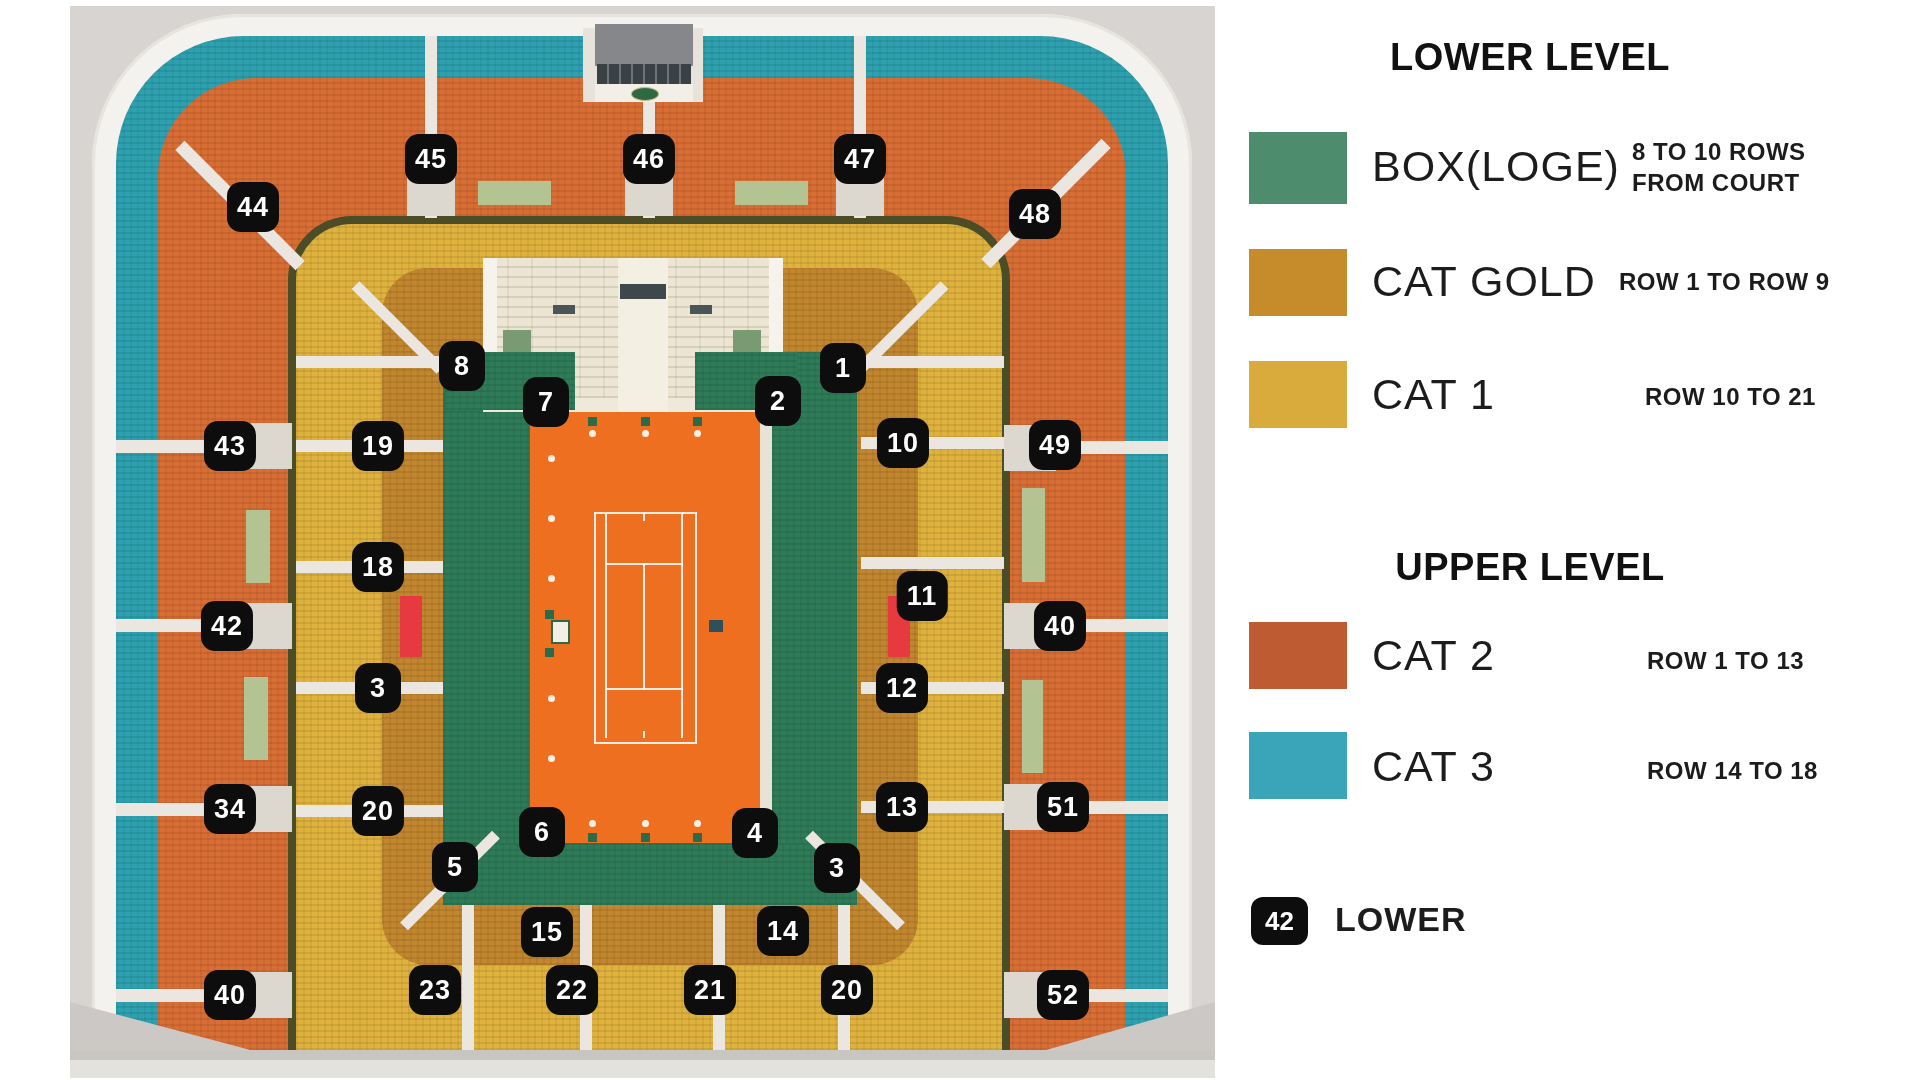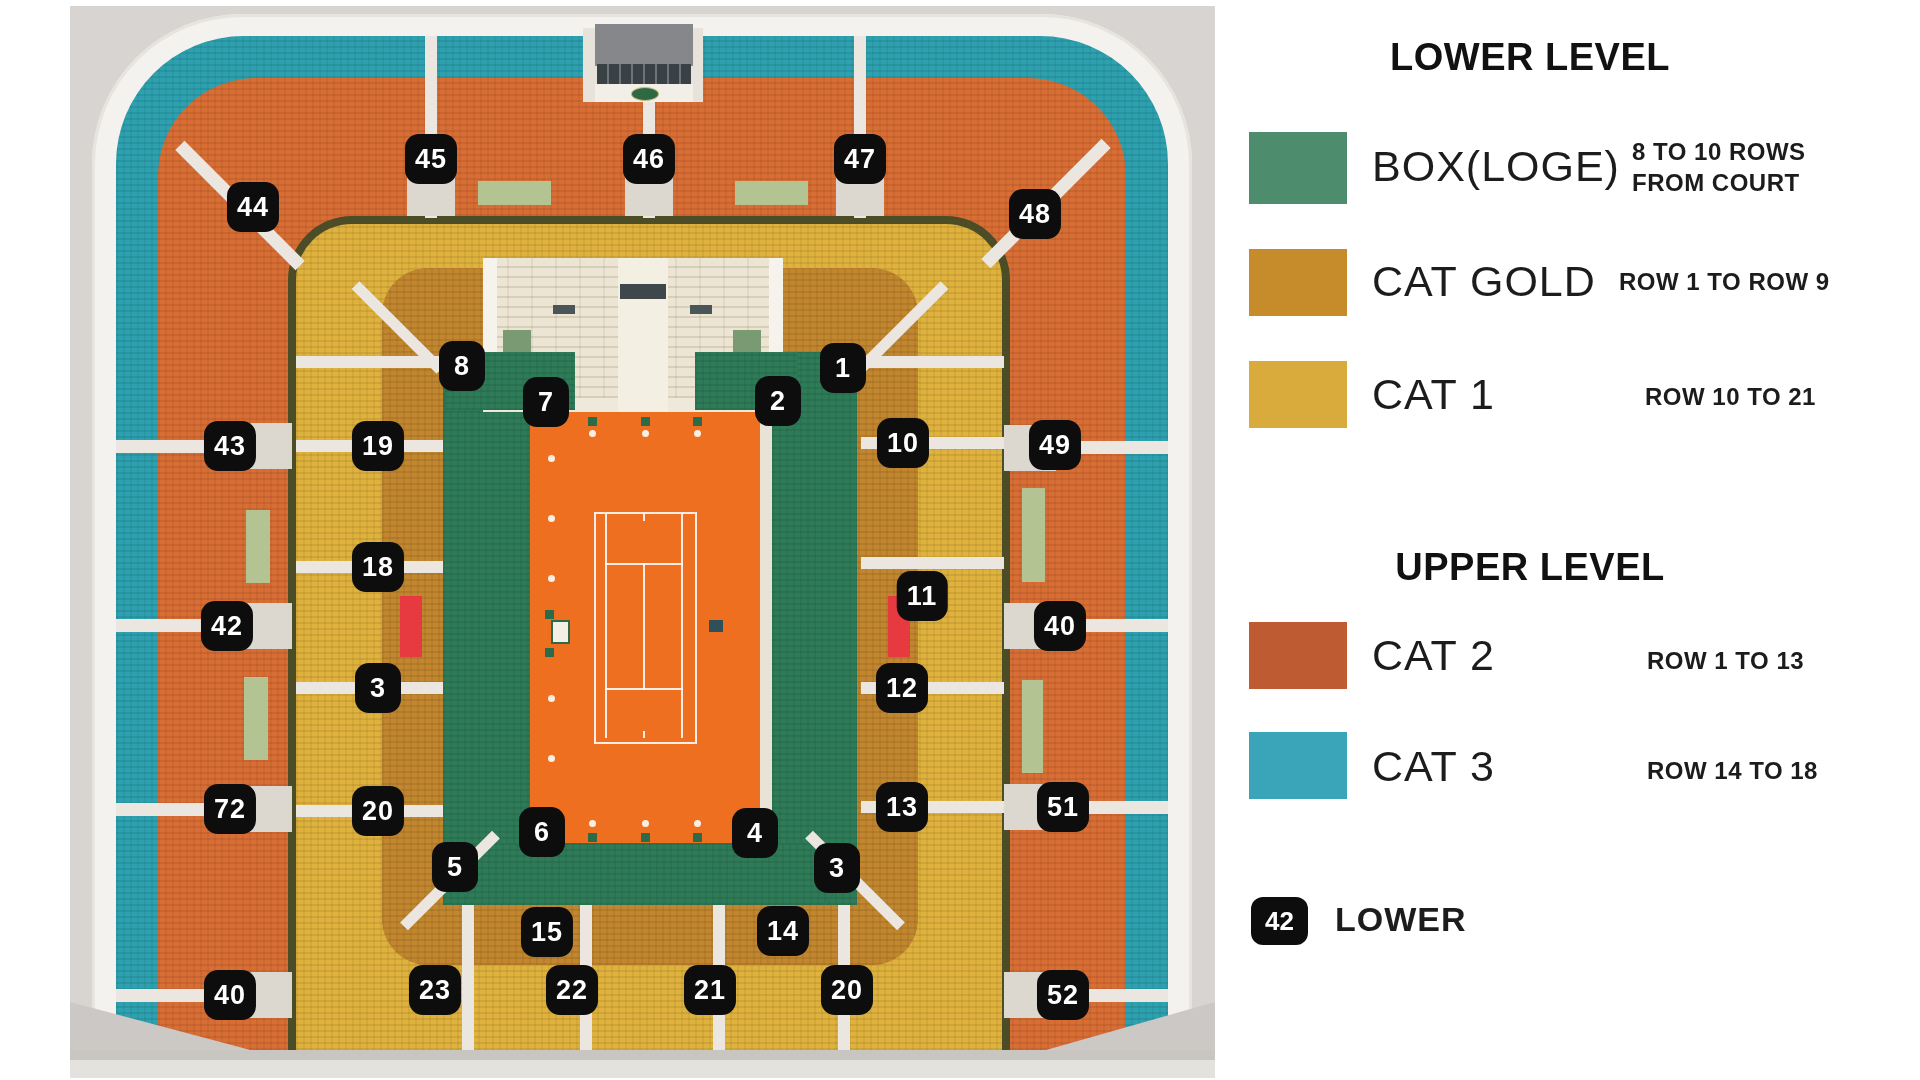--- a/index.html
+++ b/index.html
@@ -187,21 +187,21 @@
         <div class="badge" style="left: 230px; top: 446px;">43</div>
         <div class="badge" style="left: 1055px; top: 445px;">49</div>
         <div class="badge" style="left: 378px; top: 567px;">18</div>
         <div class="badge" style="left: 902px; top: 596px; margin-left: 20px;">11</div>
         <div class="badge" style="left: 227px; top: 626px;">42</div>
         <div class="badge" style="left: 1060px; top: 626px;">40</div>
         <div class="badge" style="left: 378px; top: 688px;">3</div>
         <div class="badge" style="left: 902px; top: 688px;">12</div>
         <div class="badge" style="left: 378px; top: 811px;">20</div>
         <div class="badge" style="left: 902px; top: 807px;">13</div>
-        <div class="badge" style="left: 230px; top: 809px;">72</div>
+        <div class="badge" style="left: 230px; top: 809px;">34</div>
         <div class="badge" style="left: 1063px; top: 807px;">51</div>
         <div class="badge" style="left: 542px; top: 832px;">6</div>
         <div class="badge" style="left: 755px; top: 833px;">4</div>
         <div class="badge" style="left: 455px; top: 867px;">5</div>
         <div class="badge" style="left: 837px; top: 868px;">3</div>
         <div class="badge" style="left: 507px; top: 932px; margin-left: 40px;">15</div>
         <div class="badge" style="left: 783px; top: 931px;">14</div>
         <div class="badge" style="left: 230px; top: 995px;">40</div>
         <div class="badge" style="left: 435px; top: 990px;">23</div>
         <div class="badge" style="left: 572px; top: 990px;">22</div>

